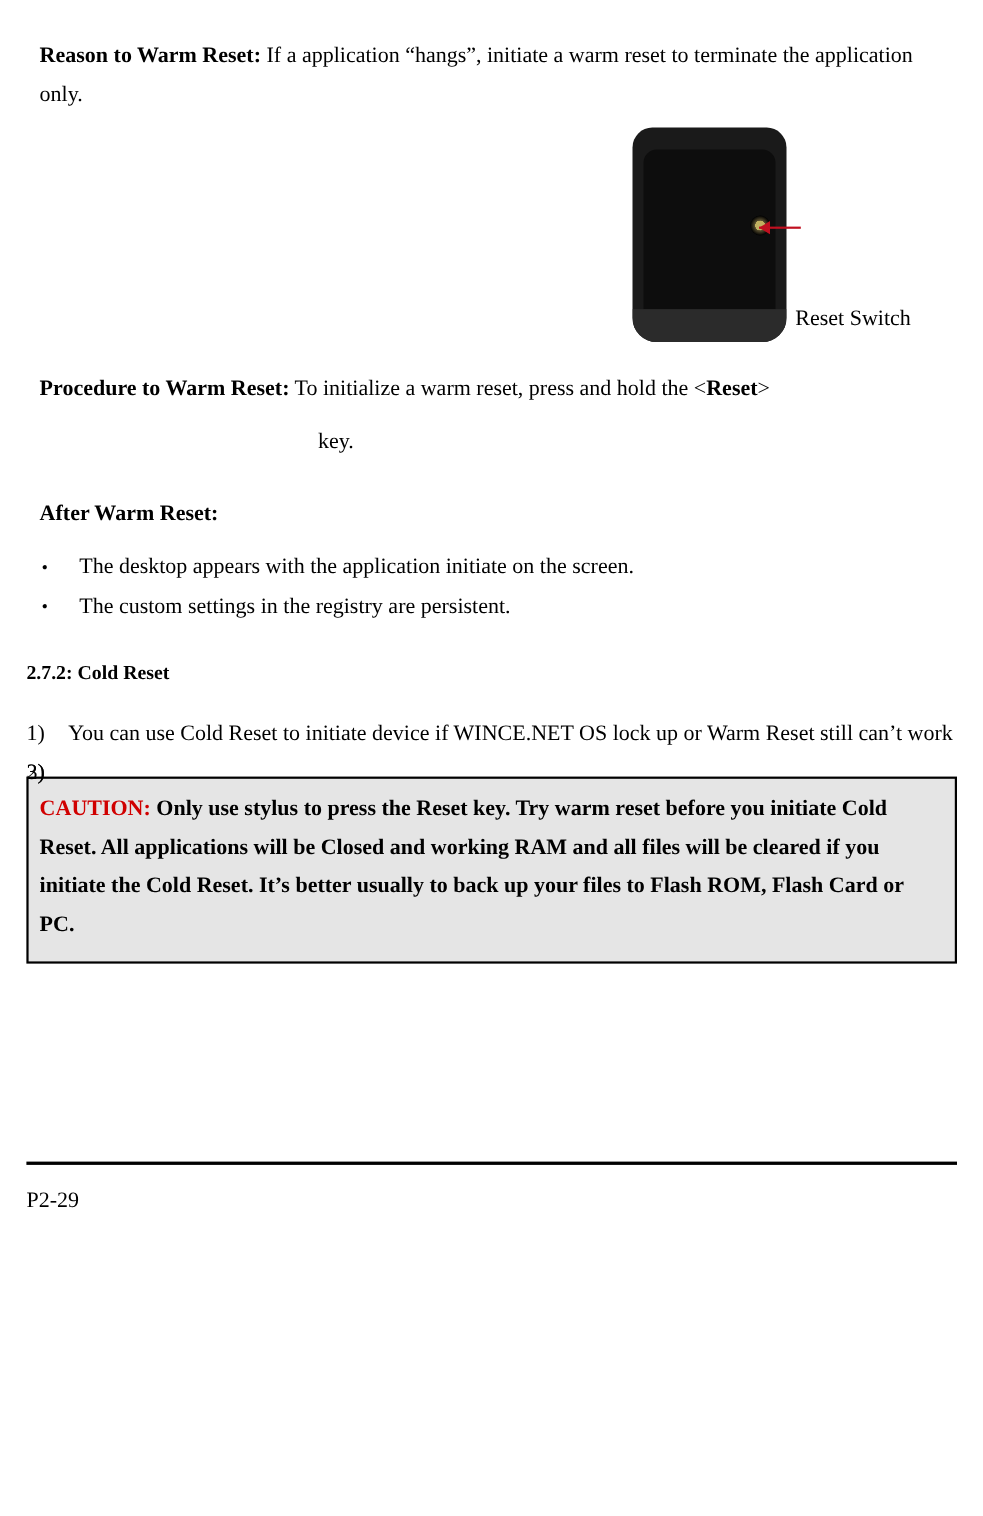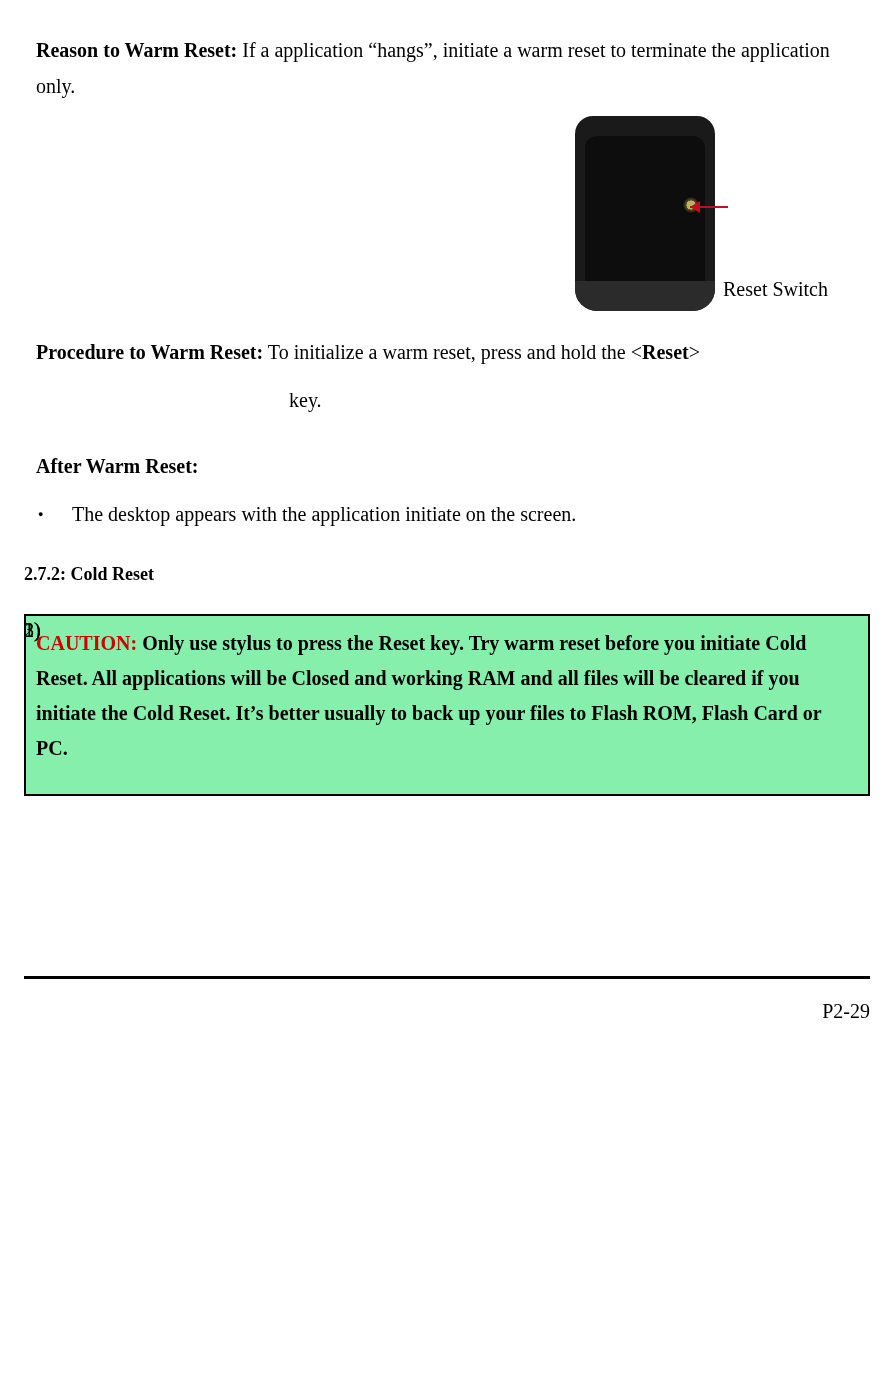--- a/index.html
+++ b/index.html
@@ -118,32 +118,32 @@
     margin-bottom: 2px;
     line-height: 1.65;
   }
   ol.numbered li .num {
     position: absolute;
     left: 0;
     top: 0;
   }
   .caution-box {
     border: 2.5px solid #000;
-    background: #86efac;
-    padding: 10px 10px 28px 10px;
+    background: #e5e5e5;
+    padding: 10px 10px 16px 10px;
     margin-top: 22px;
     line-height: 1.75;
     font-weight: bold;
   }
   .footer-line {
     border-top: 3px solid #000;
     margin-top: 180px;
   }
   .page-num {
-    text-align: right;
+    text-align: left;
     margin-top: 14px;
     font-size: 20px;
   }
   .spacer { height: 18px; }
 </style>
 </head>
 <body>
 
 <p class="para">
   <span class="bold">Reason to Warm Reset:</span><span> If a application “hangs”, initiate a warm reset to terminate the application only.</span>
@@ -165,27 +165,29 @@
   <span class="bold">Procedure to Warm Reset:</span><span> To initialize a warm reset, press and hold the &lt;</span><span class="bold">Reset</span><span>&gt;</span>
 </p>
 <div class="indent-block">key.</div>
 
 <div class="spacer"></div>
 
 <p class="para bold">After Warm Reset:</p>
 
 <ul class="bullets">
   <li><span>The desktop appears with the application initiate on the screen.</span></li>
+  <li><span>The custom settings in the registry are persistent.</span></li>
 </ul>
 
 <h3 class="section-head">2.7.2: Cold Reset</h3>
 
 <ol class="numbered">
   <li>
     <span class="num">1)</span>
+    <span>You can use Cold Reset to initiate device if WINCE.NET OS lock up or Warm Reset still can’t work</span>
   </li>
   <li>
     <span class="num">2)</span>
   </li>
   <li>
     <span class="num">3)</span>
   </li>
 </ol>
 
 <div class="caution-box">

